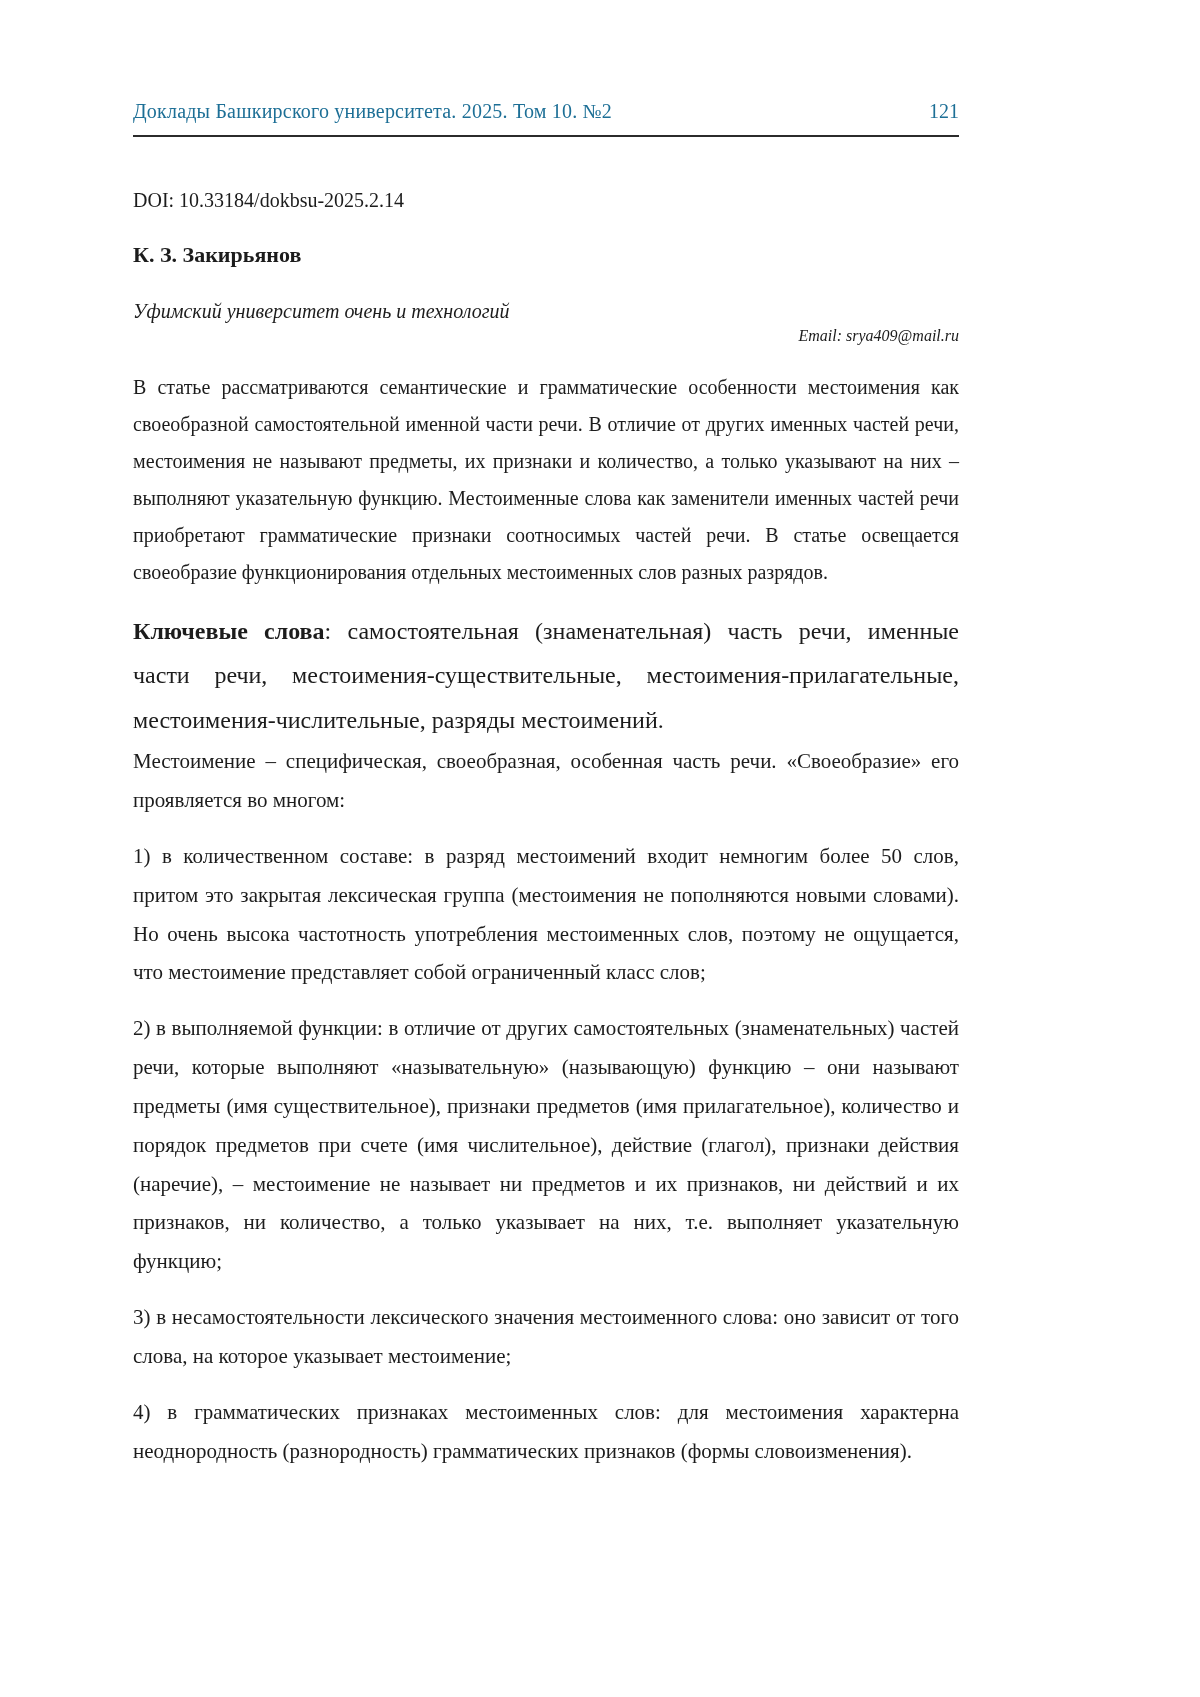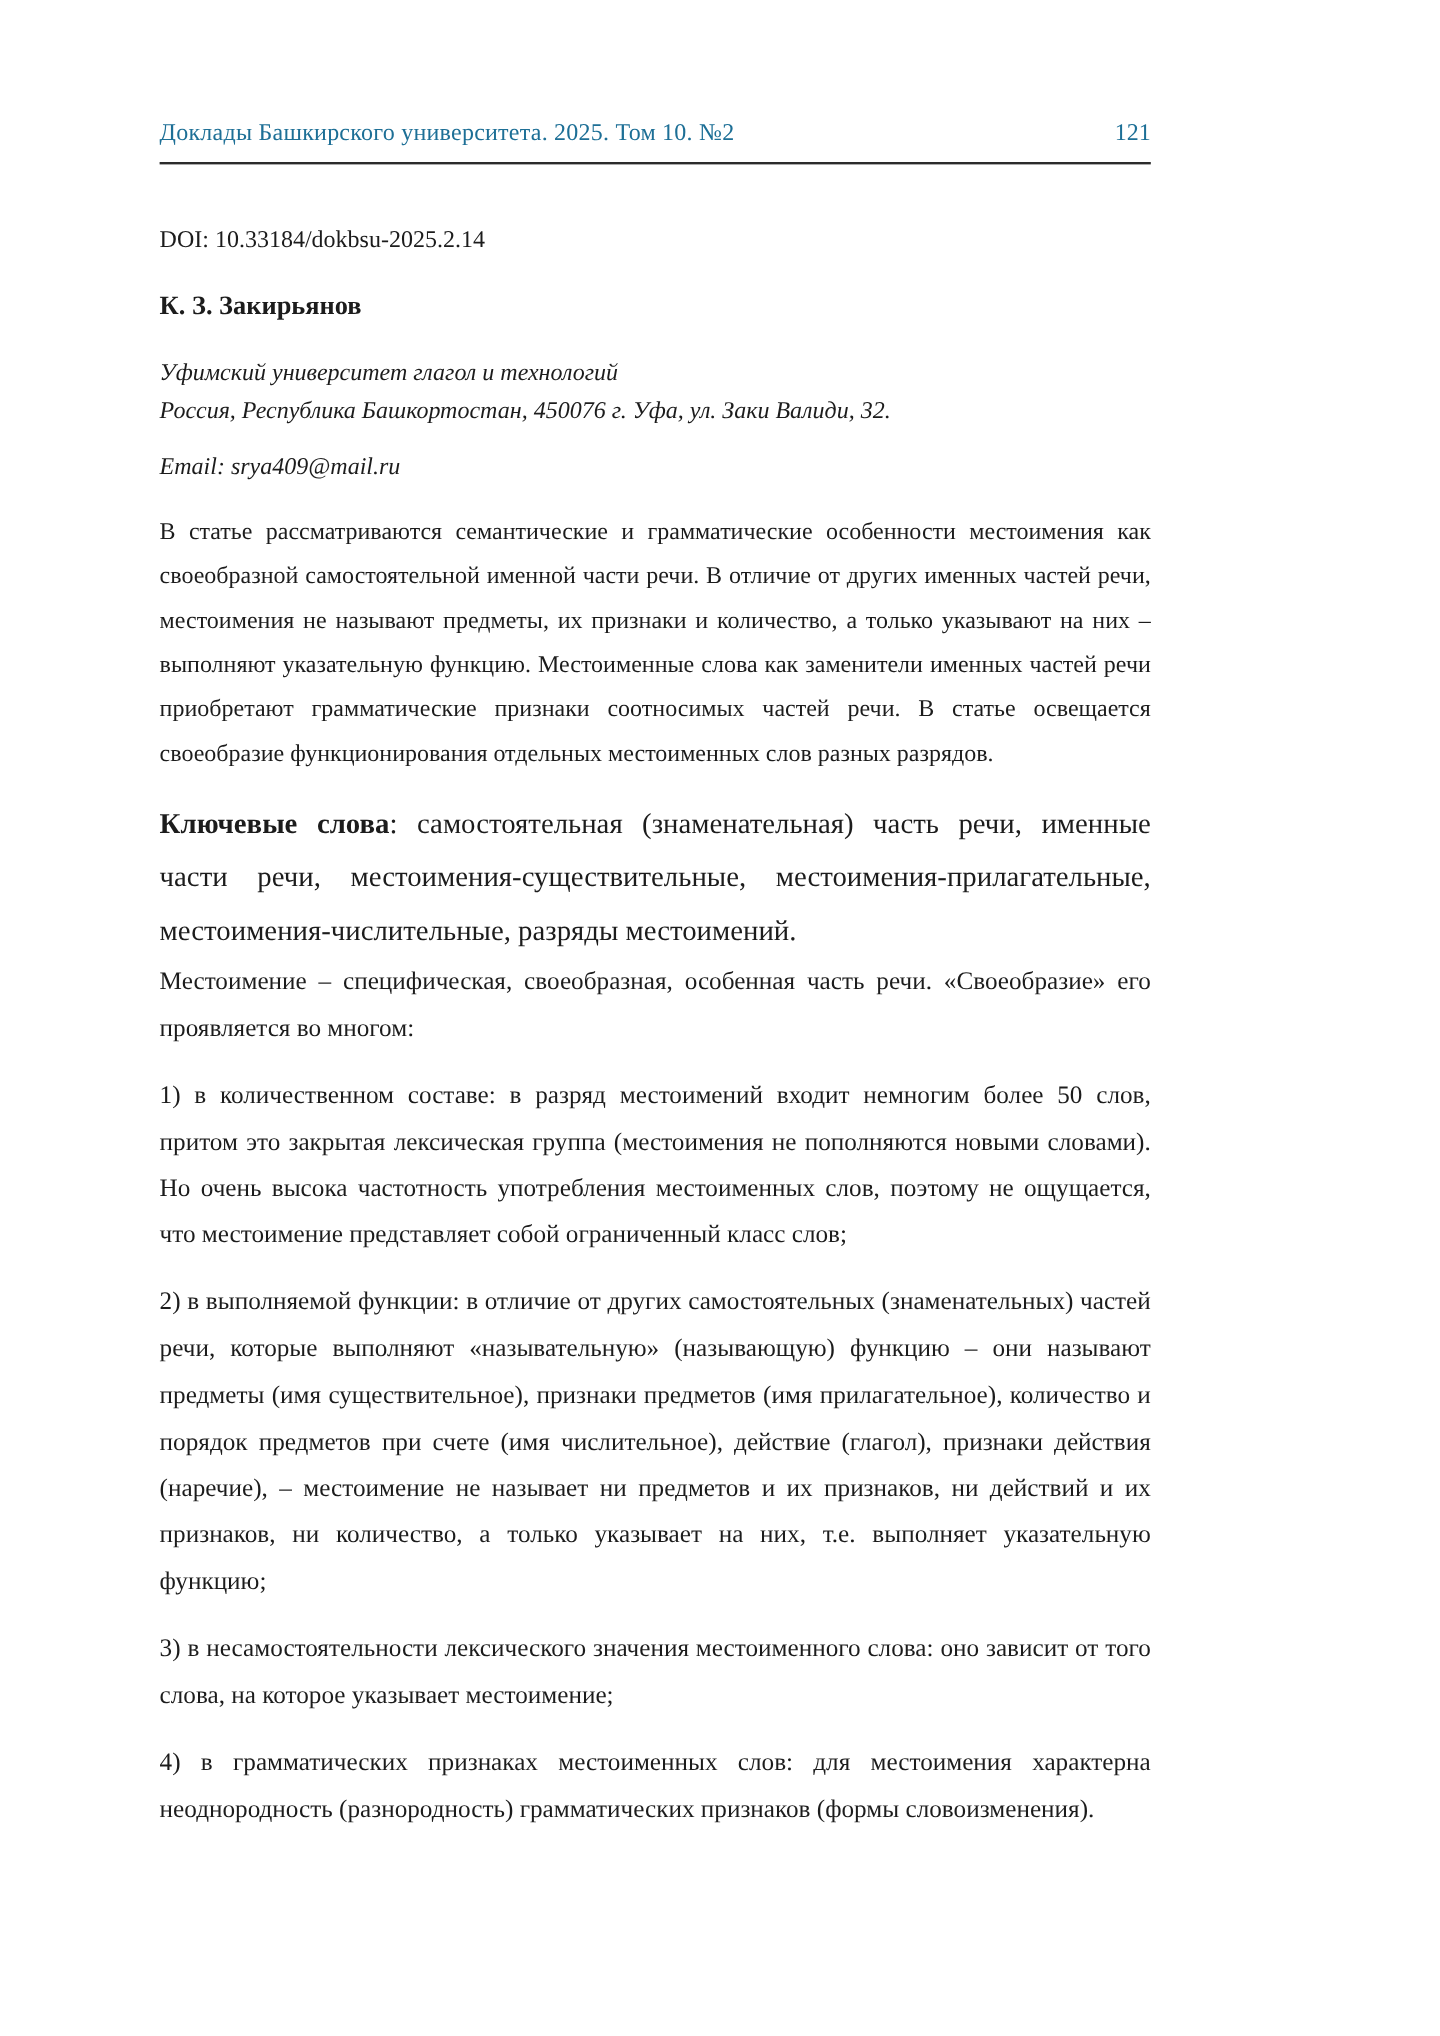--- a/index.html
+++ b/index.html
@@ -48,23 +48,23 @@
     font-size: 22px;
     font-weight: bold;
   }
   .affiliation {
     margin-top: 28px;
     font-style: italic;
     font-size: 20px;
     line-height: 1.55;
   }
   .email {
-    margin-top: 20px;
     font-style: italic;
-    font-size: 20px;
+    font-size: 16px;
+    text-align: right;
   }
   .abstract {
     margin-top: 24px;
     font-size: 20px;
     line-height: 1.85;
     text-align: justify;
   }
   .keywords {
     margin-top: 18px;
     font-size: 24px;
@@ -93,22 +93,21 @@
     <span class="journal">Доклады Башкирского университета. 2025. Том 10. №2</span>
     <span class="page-number">121</span>
   </div>
 
   <div class="doi">DOI: 10.33184/dokbsu-2025.2.14</div>
 
 
   <div class="author">К. З. Закирьянов</div>
 
   <div class="affiliation">
-    <div>Уфимский университет глагол и технологий</div>
-    <div>Россия, Республика Башкортостан, 450076 г. Уфа, ул. Заки Валиди, 32.</div>
+    <div>Уфимский университет очень и технологий</div>
   </div>
 
   <div class="email">Email: srya409@mail.ru</div>
 
   <div class="abstract">В статье рассматриваются семантические и грамматические особенности местоимения как своеобразной самостоятельной именной части речи. В отличие от других именных частей речи, местоимения не называют предметы, их признаки и количество, а только указывают на них – выполняют указательную функцию. Местоименные слова как заменители именных частей речи приобретают грамматические признаки соотносимых частей речи. В статье освещается своеобразие функционирования отдельных местоименных слов разных разрядов.</div>
 
   <div class="keywords">
     <span class="kw-label">Ключевые слова</span><span>: самостоятельная (знаменательная) часть речи, именные части речи, местоимения-существительные, местоимения-прилагательные, местоимения-числительные, разряды местоимений.</span>
   </div>
 

